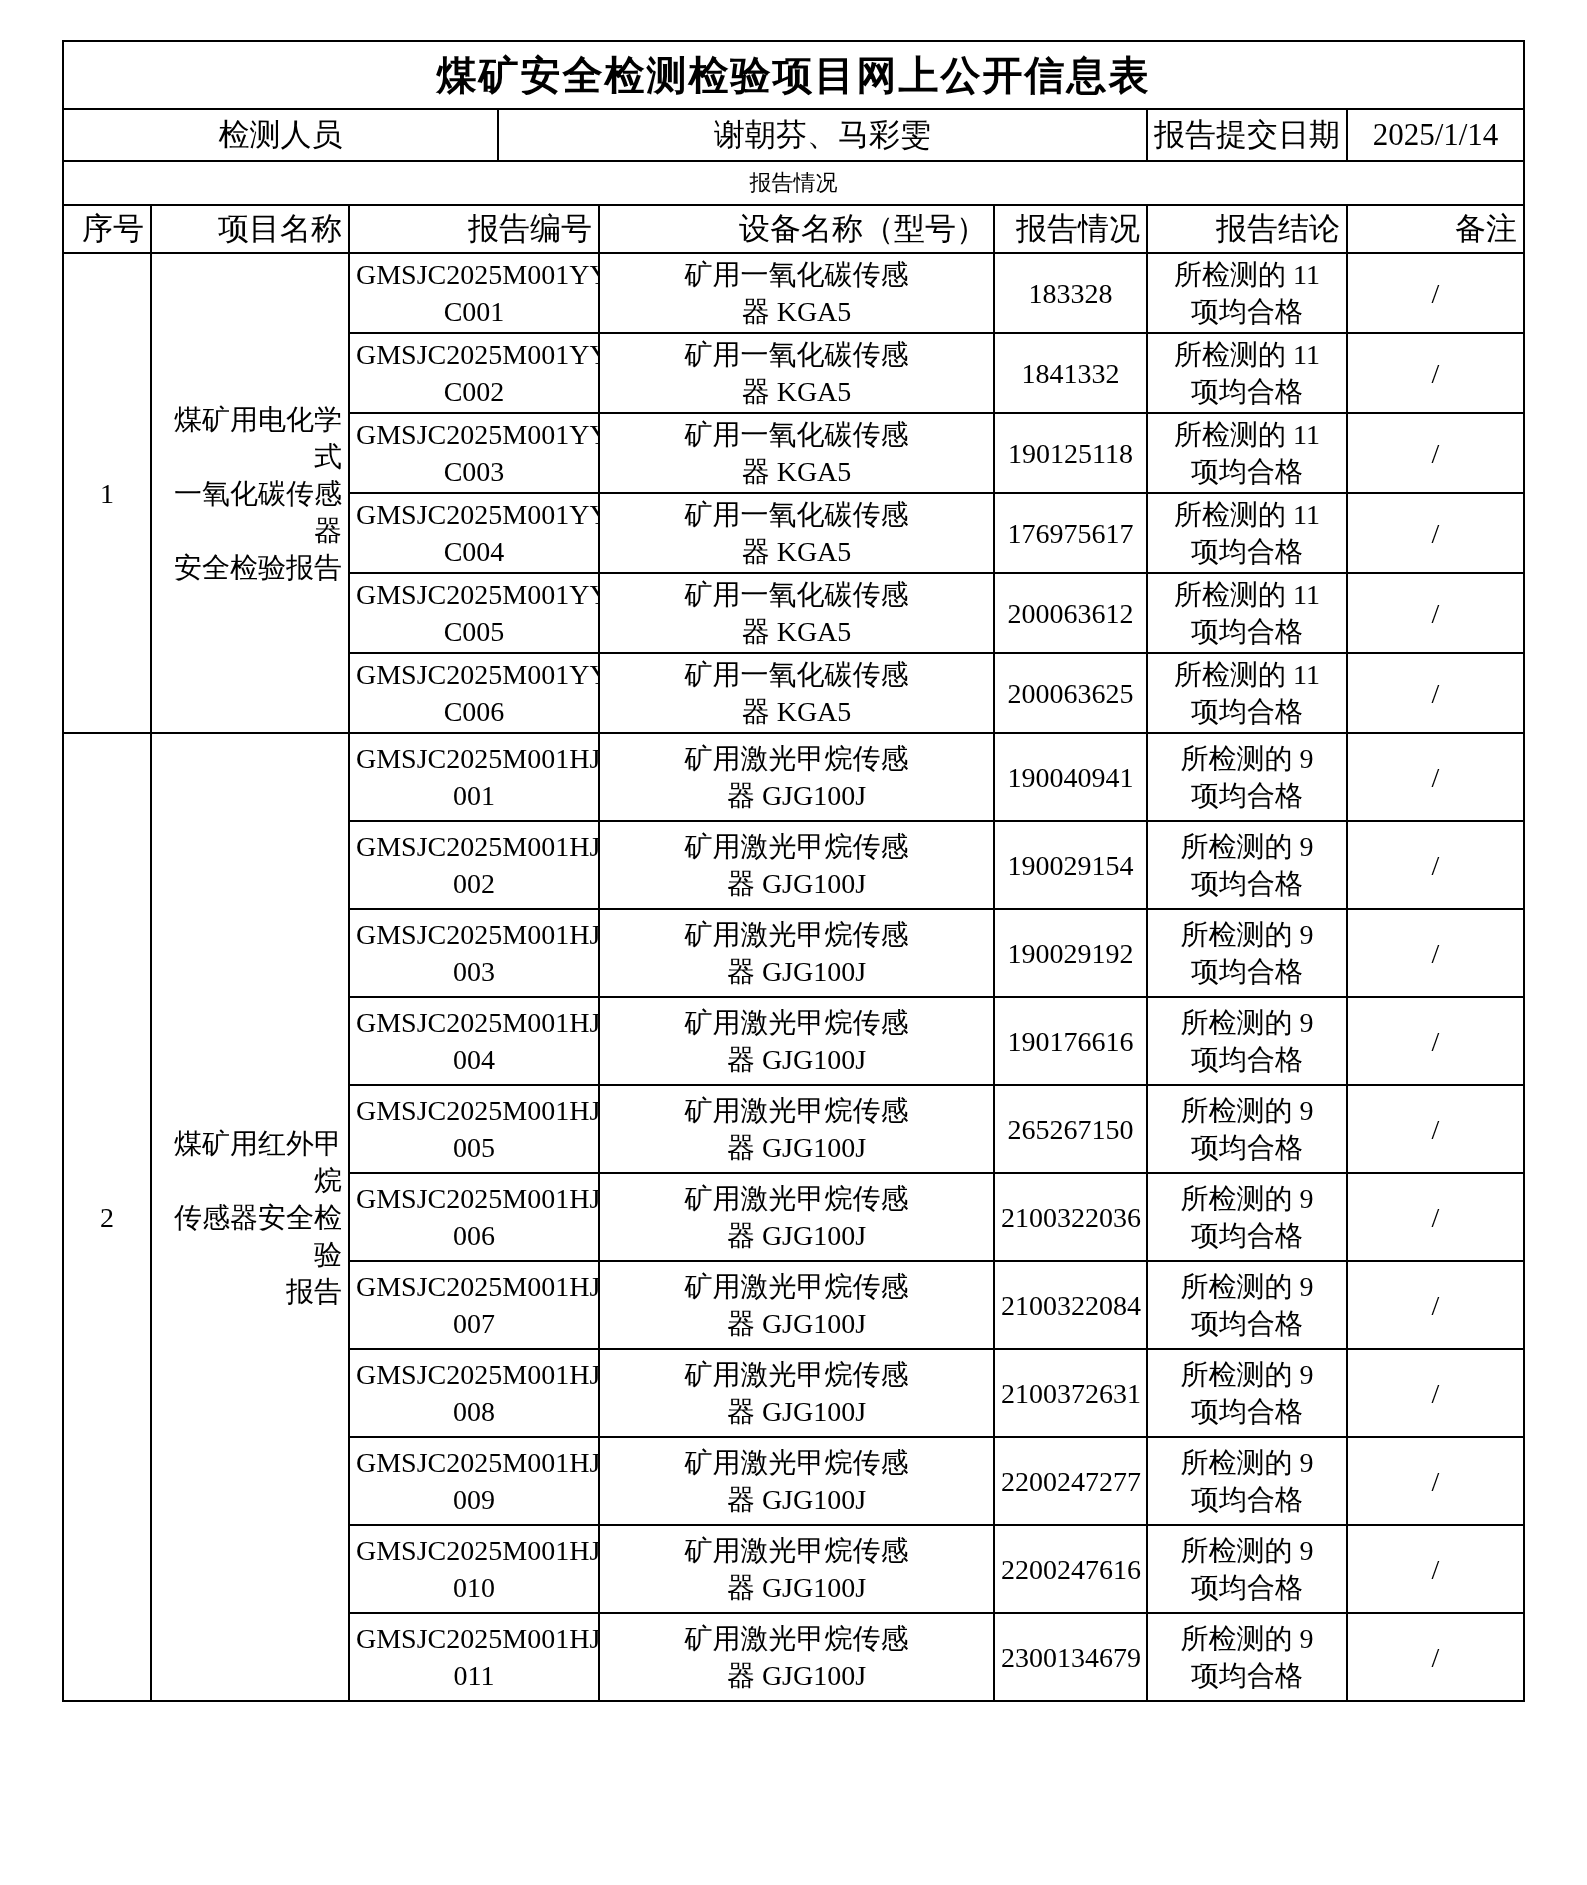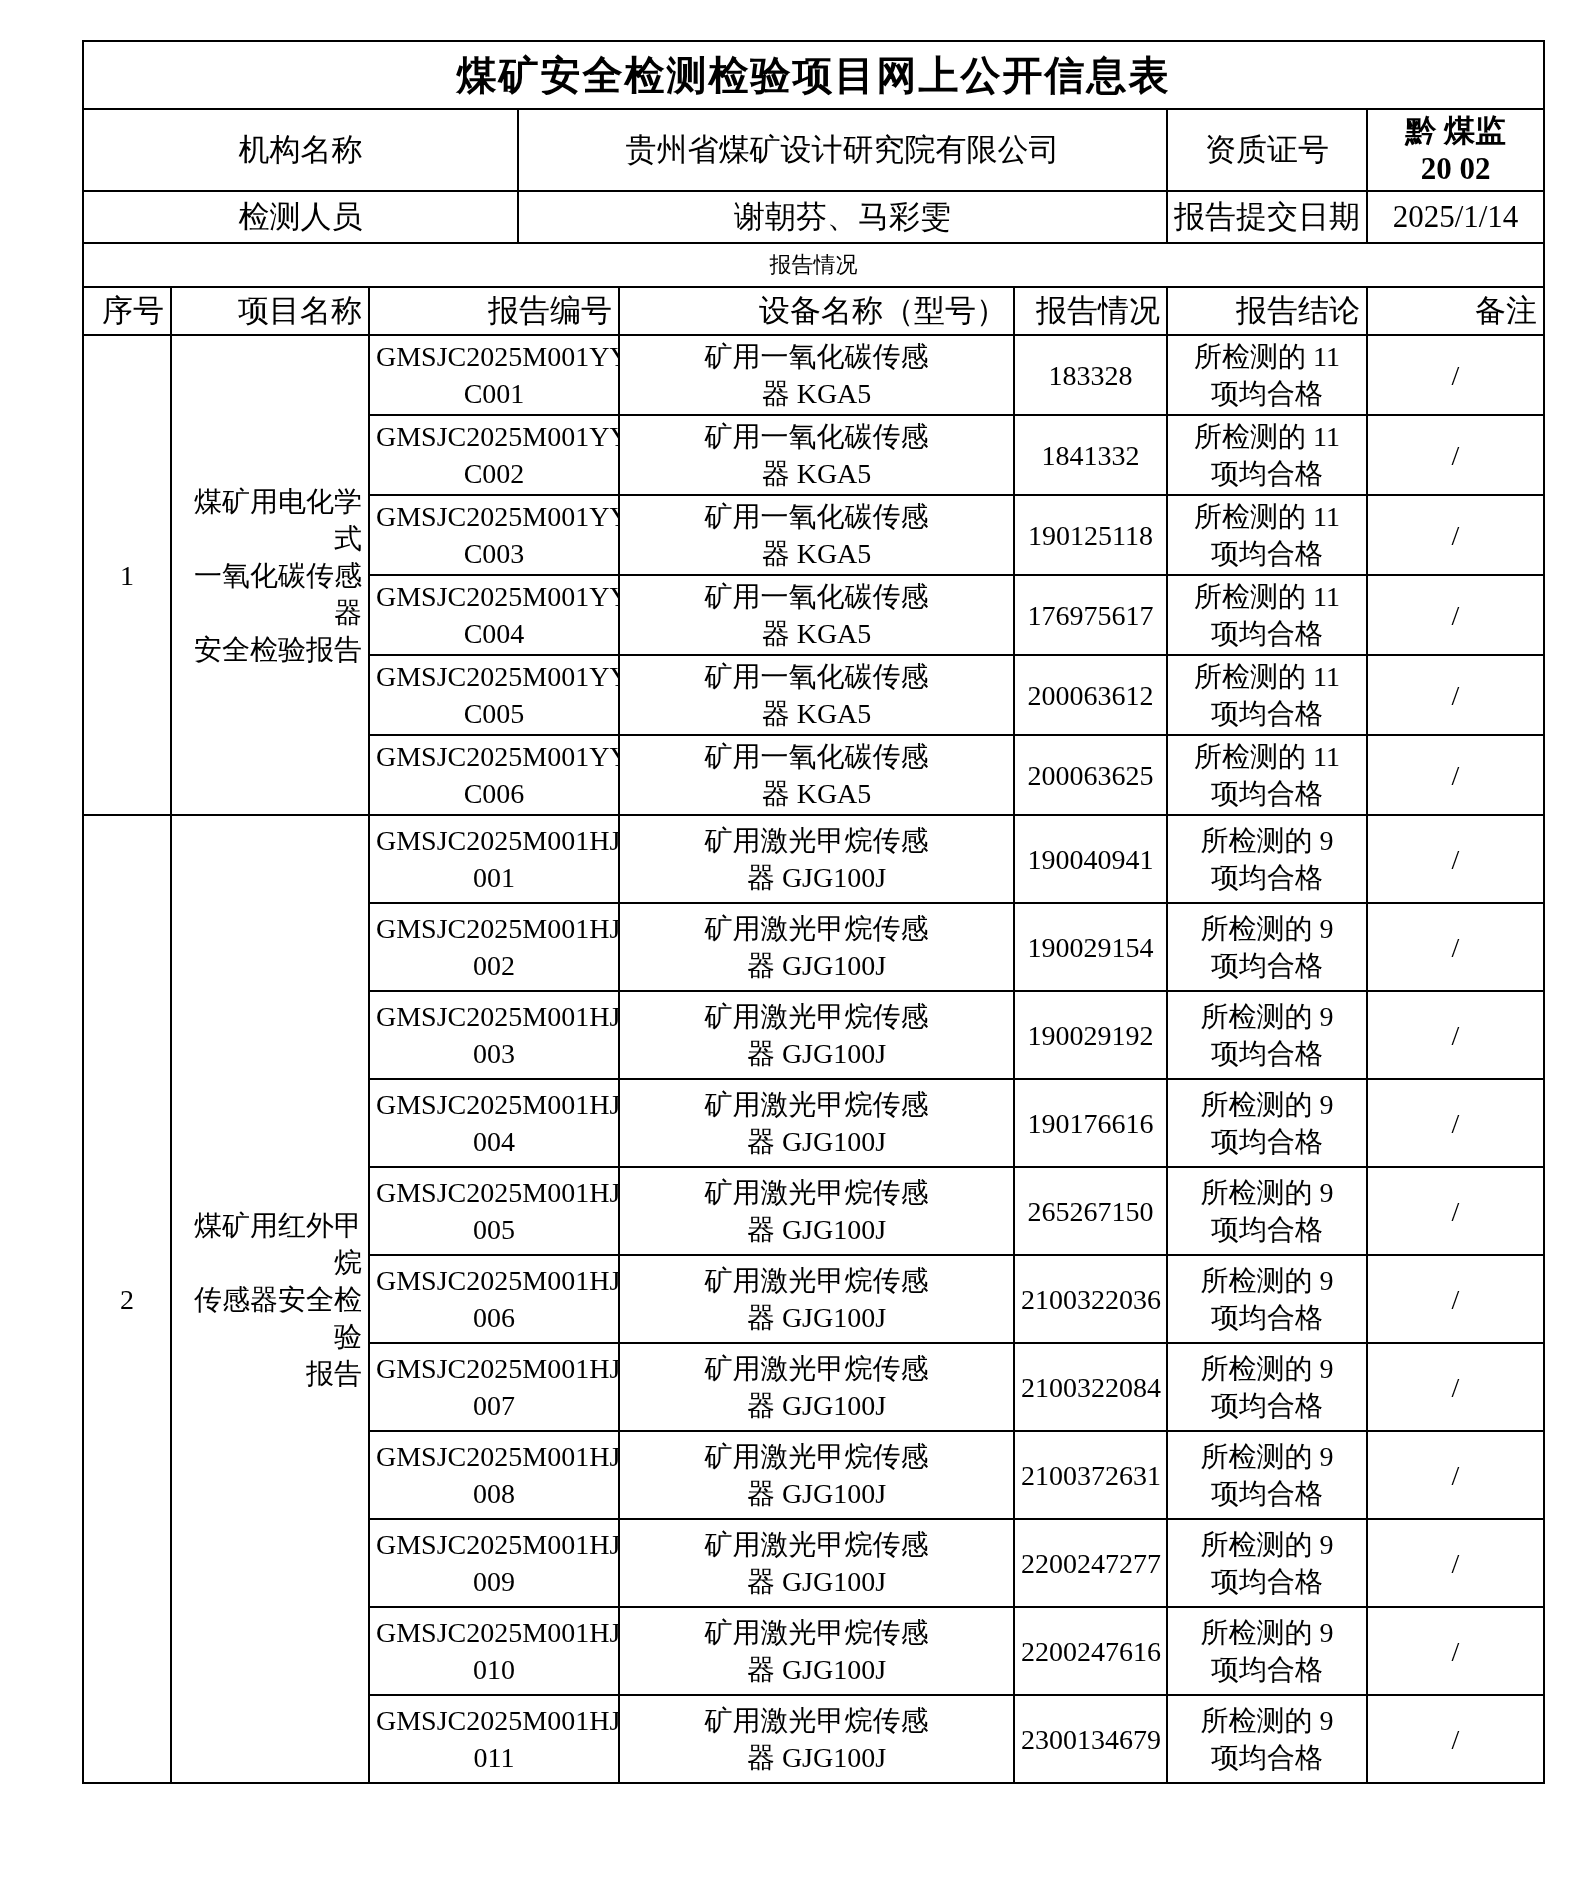--- a/index.html
+++ b/index.html
@@ -13,21 +13,20 @@
   }
   .doc{
     position:absolute;
     left:62px;top:40px;
     width:1461px;
   }
   table{
     border-collapse:collapse;
     table-layout:fixed;
     width:1461px;
-    margin-left:20px;
   }
   td,th{
     border:2px solid #000;
     text-align:center;
     vertical-align:middle;
     padding:2px 6px;
     font-weight:normal;
     white-space:pre-line;
     overflow:hidden;
     box-sizing:border-box;
@@ -64,27 +63,20 @@
   <table class="info-table">
     <colgroup>
       <col style="width:435px">
         <col style="width:649px">
         <col style="width:200px">
         <col style="width:177px">
     </colgroup>
     <tbody>
         <tr>
       <td class="title-cell" colspan="4">煤矿安全检测检验项目网上公开信息表</td>
-    </tr>
-    <tr class="info-row-1">
-      <td class="info-label">机构名称</td>
-      <td class="info-value">贵州省煤矿设计研究院有限公司</td>
-      <td class="info-label">资质证号</td>
-      <td class="info-value cert-value">黔  煤监
-20  02</td>
     </tr>
     <tr class="info-row">
       <td class="info-label">检测人员</td>
       <td class="info-value">谢朝芬、马彩雯</td>
       <td class="info-label">报告提交日期</td>
       <td class="info-value">2025/1/14</td>
     </tr>
     <tr class="banner-row">
       <td class="banner-cell" colspan="4">报告情况</td>
     </tr>

